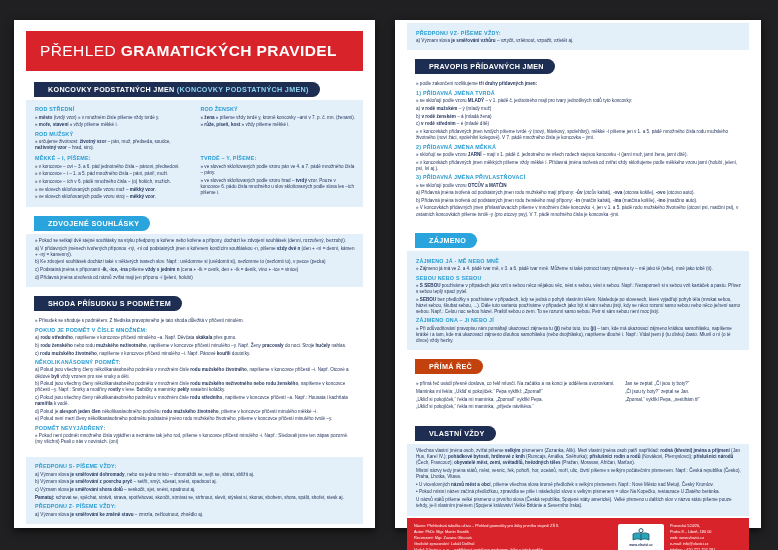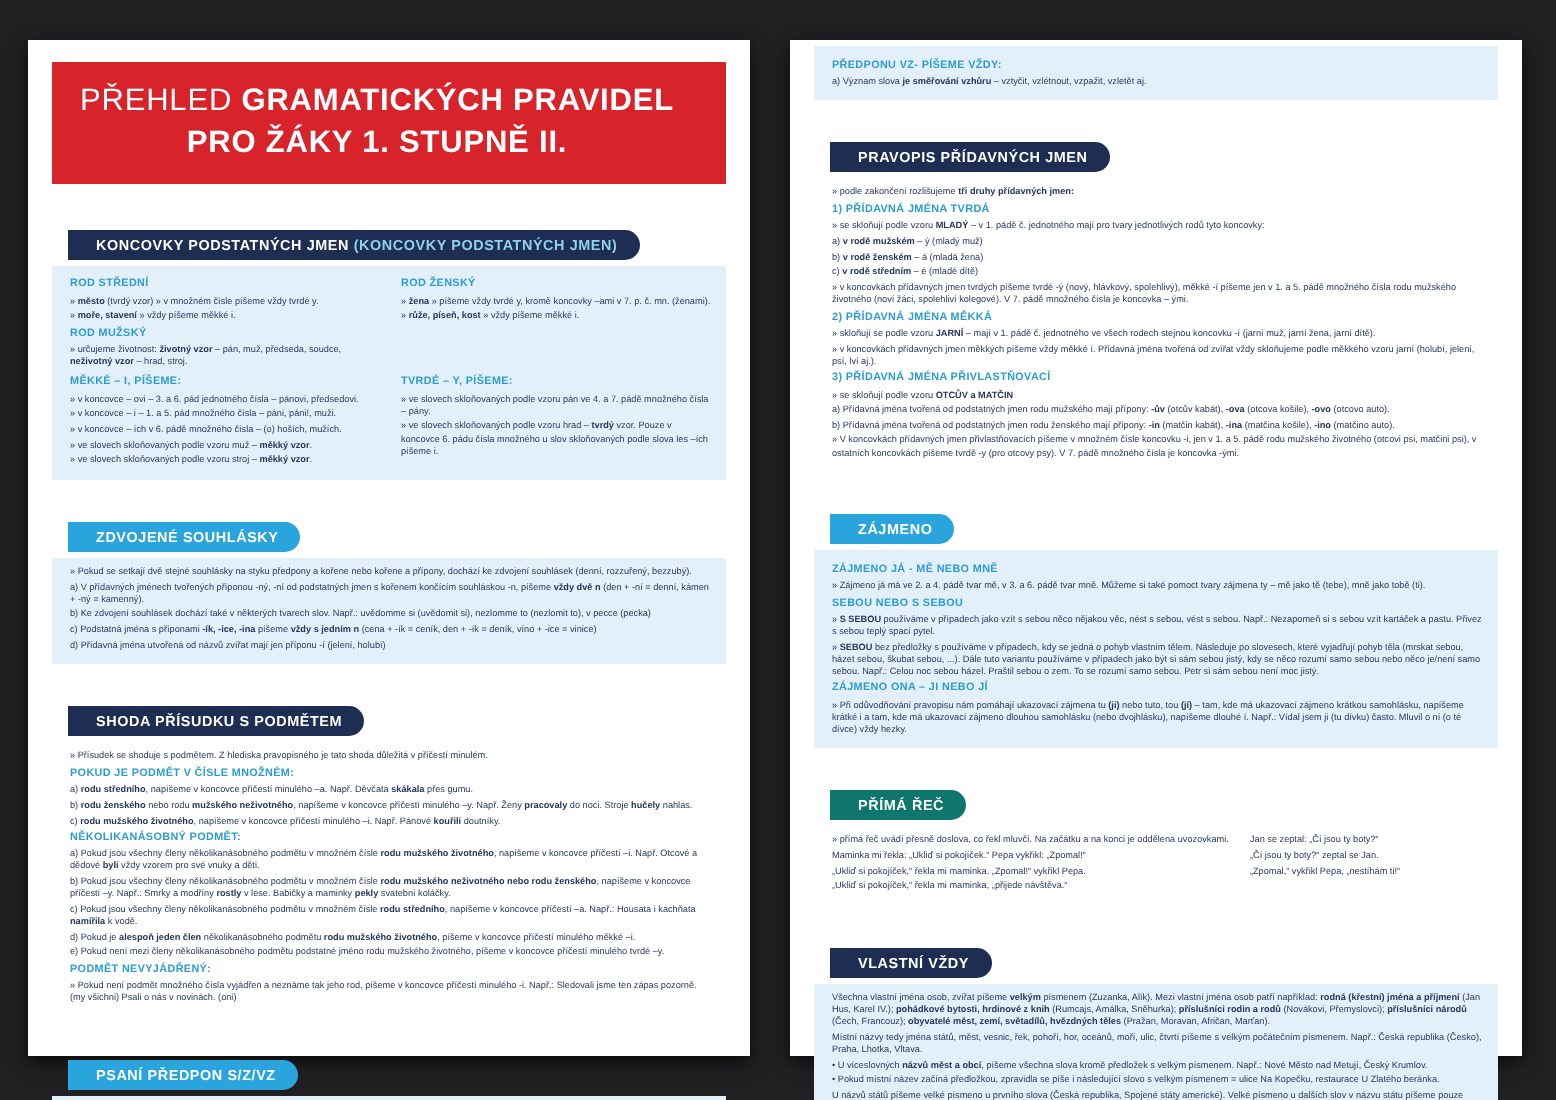--- a/index.html
+++ b/index.html
@@ -22,26 +22,26 @@
     background:#d8232a;color:#fff;text-align:center;
     margin:11px 12px 4px 12px;padding:10px 16px 9px 4px;
   }
   .title-line{font-size:15.5px;font-weight:bold;letter-spacing:.4px;line-height:1.35;}
   .title-line .light{font-weight:normal;}
 
   
   .pill{
     align-self:flex-start;
     color:#ffffff;font-weight:bold;font-size:7.2px;letter-spacing:.3px;
-    padding:3px 11px 3px 14px;margin:19px 0 0 20px;
+    padding:3px 11px 3px 14px;margin:7px 0 0 20px;
     border-radius:0 9px 9px 0;white-space:nowrap;
   }
   .pill-navy{background:#1d2e52;}
   .pill-blue{background:#2aa4dc;}
-  .pill-red{background:#0f766e;}
+  .pill-red{background:#c2410c;}
   .pill .suffix{color:#8fd2ee;font-weight:bold;text-align:right;}
 
   
   .sec{display:flex;flex-direction:column;}
   .body{
     margin:3px 12px 2px 12px;padding:4px 7px 5px 9px;
     font-size:4.6px;line-height:1.32;color:#25365e;
   }
   .bg-blue{background:#e4f0f9;}
   .bg-white{background:#ffffff;}
@@ -69,21 +69,20 @@
   .footer .logo-box svg{display:block;}
   .footer .logo-text{font-size:3.4px;font-weight:bold;color:#25365e;margin-top:1px;}
   .footer .contacts{flex:0 0 72px;font-size:3.9px;line-height:1.55;}
 </style>
 </head>
 <body>
 
 <div class="page page-left">
   <div class="title-box">
     <div class="title-line"><span class="light">PŘEHLED </span><span>GRAMATICKÝCH PRAVIDEL</span></div>
-    <div class="title-line">PRO ŽÁKY 1. STUPNĚ II.</div>
   </div>
   <div>
       <div class="sec">
         <div class="pill pill-navy"><span>KONCOVKY PODSTATNÝCH JMEN</span><span class="suffix"> (KONCOVKY PODSTATNÝCH JMEN)</span></div>
         <div class="body bg-blue">
           <div class="cols">
             <div class="col">
               <p class="sub">ROD STŘEDNÍ</p>
               <p>» <b>město</b> (tvrdý vzor) » v množném čísle píšeme vždy tvrdé y.</p>
               <p>» <b>moře, stavení</b> » vždy píšeme měkké i.</p>
@@ -135,21 +134,20 @@
           <p>a) Pokud jsou všechny členy několikanásobného podmětu v množném čísle <b>rodu mužského životného</b>, napíšeme v koncovce příčestí –i. Např. Otcové a dědové <b>byli</b> vždy vzorem pro své vnuky a děti.</p>
           <p>b) Pokud jsou všechny členy několikanásobného podmětu v množném čísle <b>rodu mužského neživotného nebo rodu ženského</b>, napíšeme v koncovce příčestí –y. Např.: Smrky a modříny <b>rostly</b> v lese. Babičky a maminky <b>pekly</b> svatební koláčky.</p>
           <p>c) Pokud jsou všechny členy několikanásobného podmětu v množném čísle <b>rodu středního</b>, napíšeme v koncovce příčestí –a. Např.: Housata i kachňata <b>namířila</b> k vodě.</p>
           <p>d) Pokud je <b>alespoň jeden člen</b> několikanásobného podmětu <b>rodu mužského životného</b>, píšeme v koncovce příčestí minulého měkké –i.</p>
           <p>e) Pokud není mezi členy několikanásobného podmětu podstatné jméno rodu mužského životného, píšeme v koncovce příčestí minulého tvrdé –y.</p>
           <p class="sub">PODMĚT NEVYJÁDŘENÝ:</p>
           <p>» Pokud není podmět množného čísla vyjádřen a neznáme tak jeho rod, píšeme v koncovce příčestí minulého -i. Např.: Sledovali jsme ten zápas pozorně. (my všichni) Psali o nás v novinách. (oni)</p>
         </div>
       </div>
       <div class="sec">
-        <div class="pill pill-blue"><span>PSANÍ PŘEDPON S/Z/VZ</span></div>
         <div class="body bg-blue">
           <p class="sub">PŘEDPONU S- PÍŠEME VŽDY:</p>
           <p>a) Význam slova <b>je směřování dohromady</b>, nebo na jedno místo – shromáždit se, sejít se, sbírat, sblížit aj.</p>
           <p>b) Význam slova <b>je směřování z povrchu pryč</b> – setřít, smýt, sčesat, snést, spadnout aj.</p>
           <p>c) Význam slova <b>je směřování shora dolů</b> – seskočit, sjet, snést, spadnout aj.</p>
           <p><b>Pamatuj:</b> schovat se, spěchat, strávit, strava, spotřebovat, skončit, stmívat se, strhnout, slevit, stýskat si, skonat, sbohem, shora, spálit, shořet, stesk aj.</p>
           <p class="sub">PŘEDPONU Z- PÍŠEME VŽDY:</p>
           <p>a) Význam slova <b>je směřování ke změně stavu</b> – zmrzla, zežloutnout, zhnědlo aj.</p>
         </div>
       </div>

